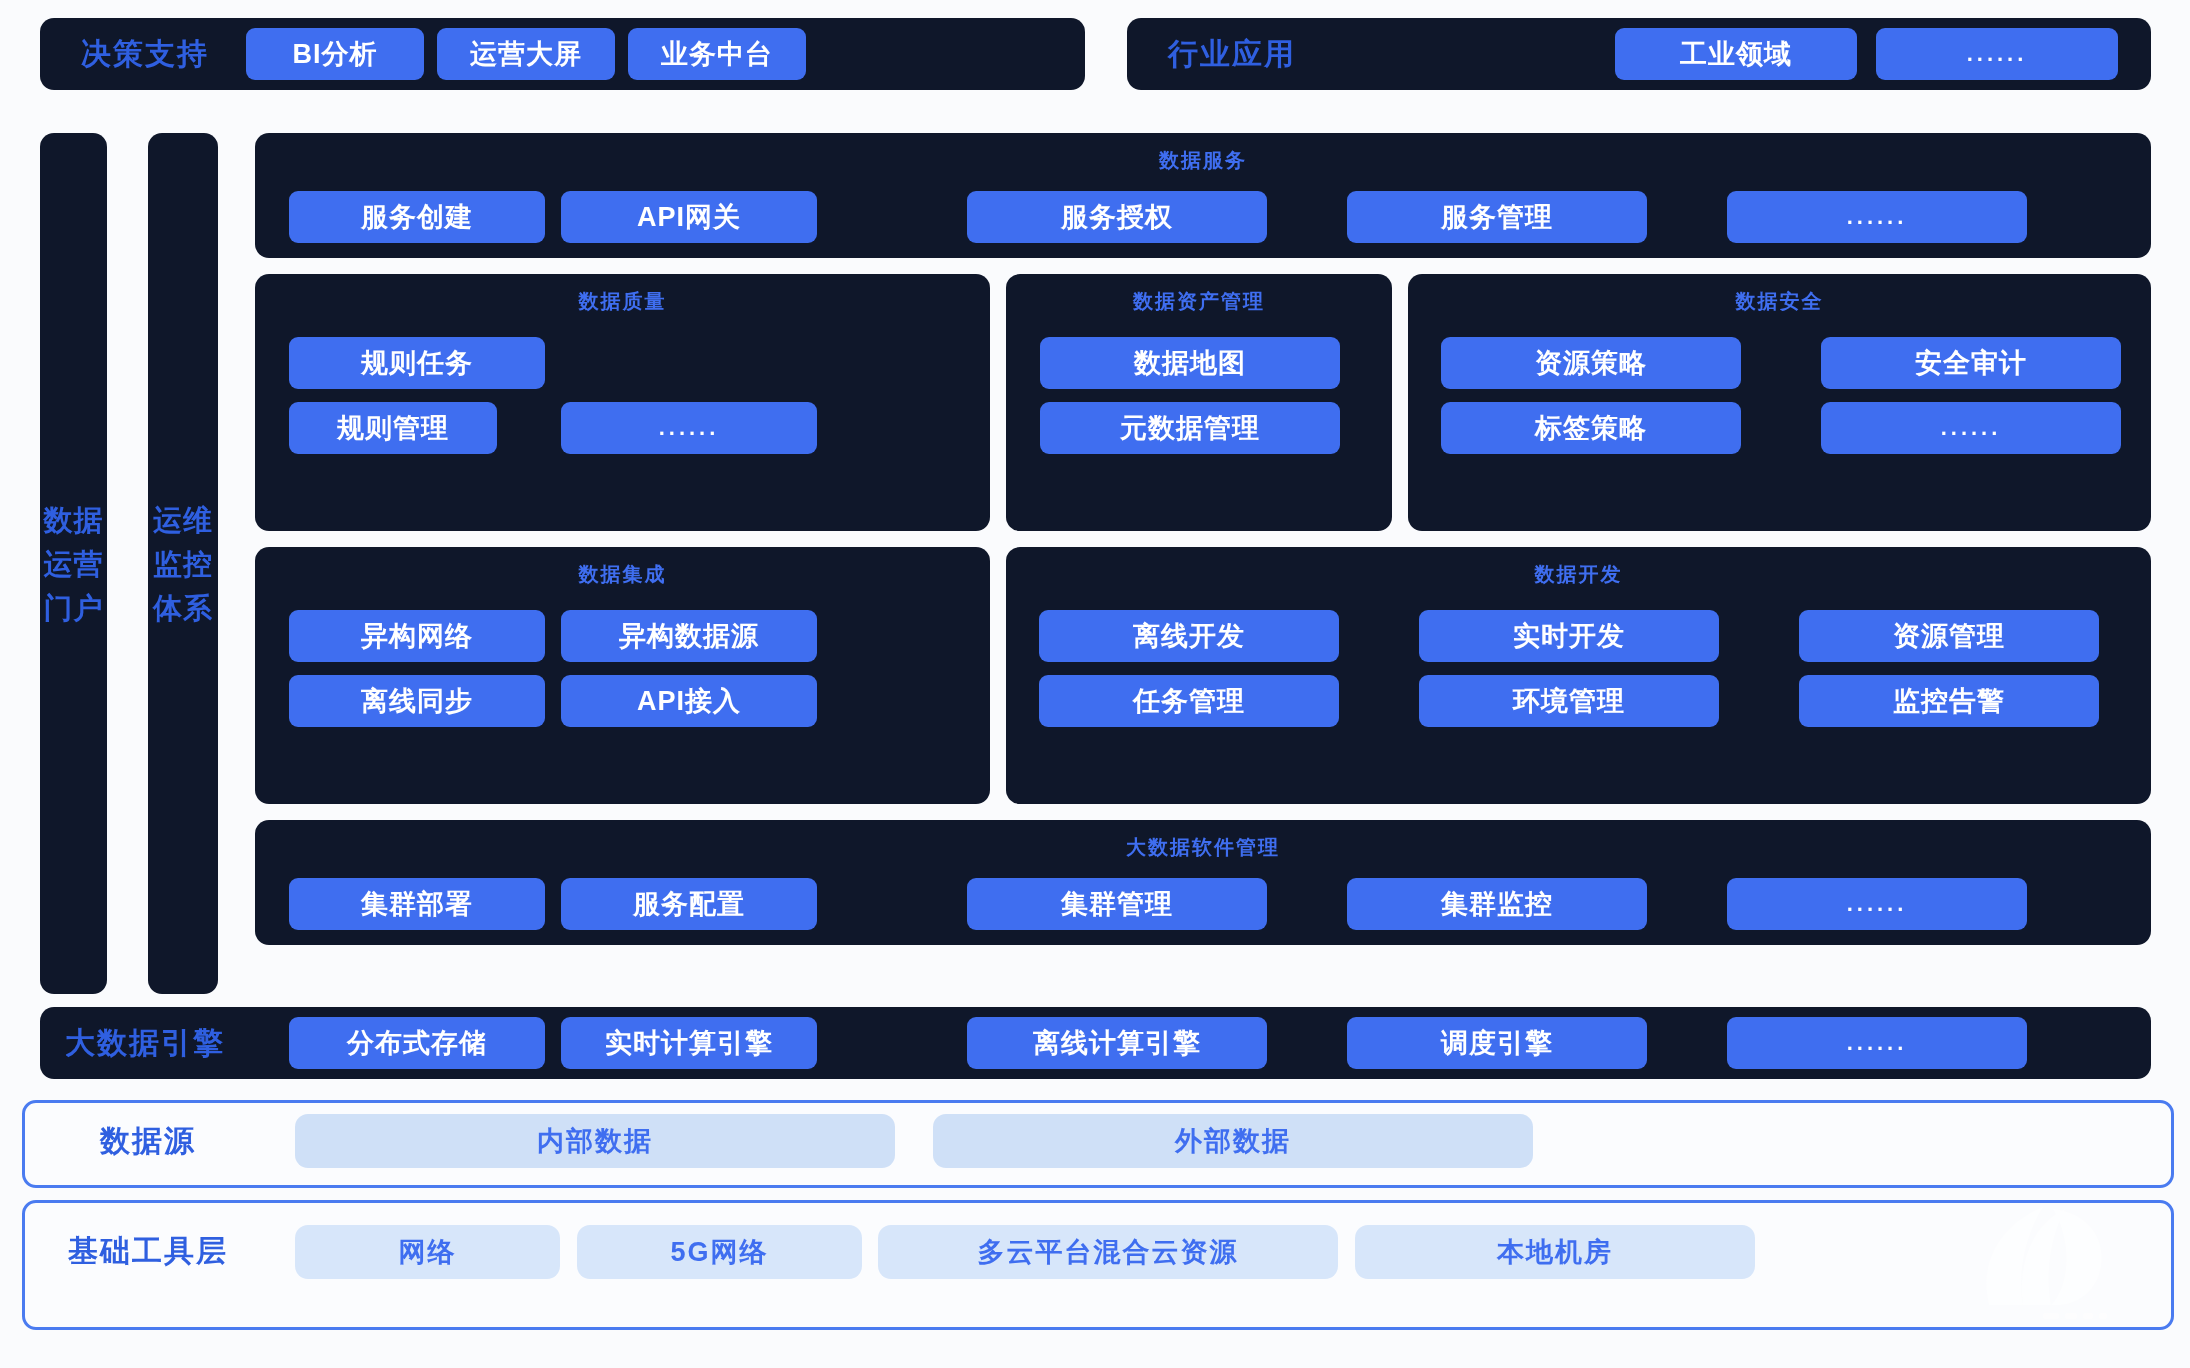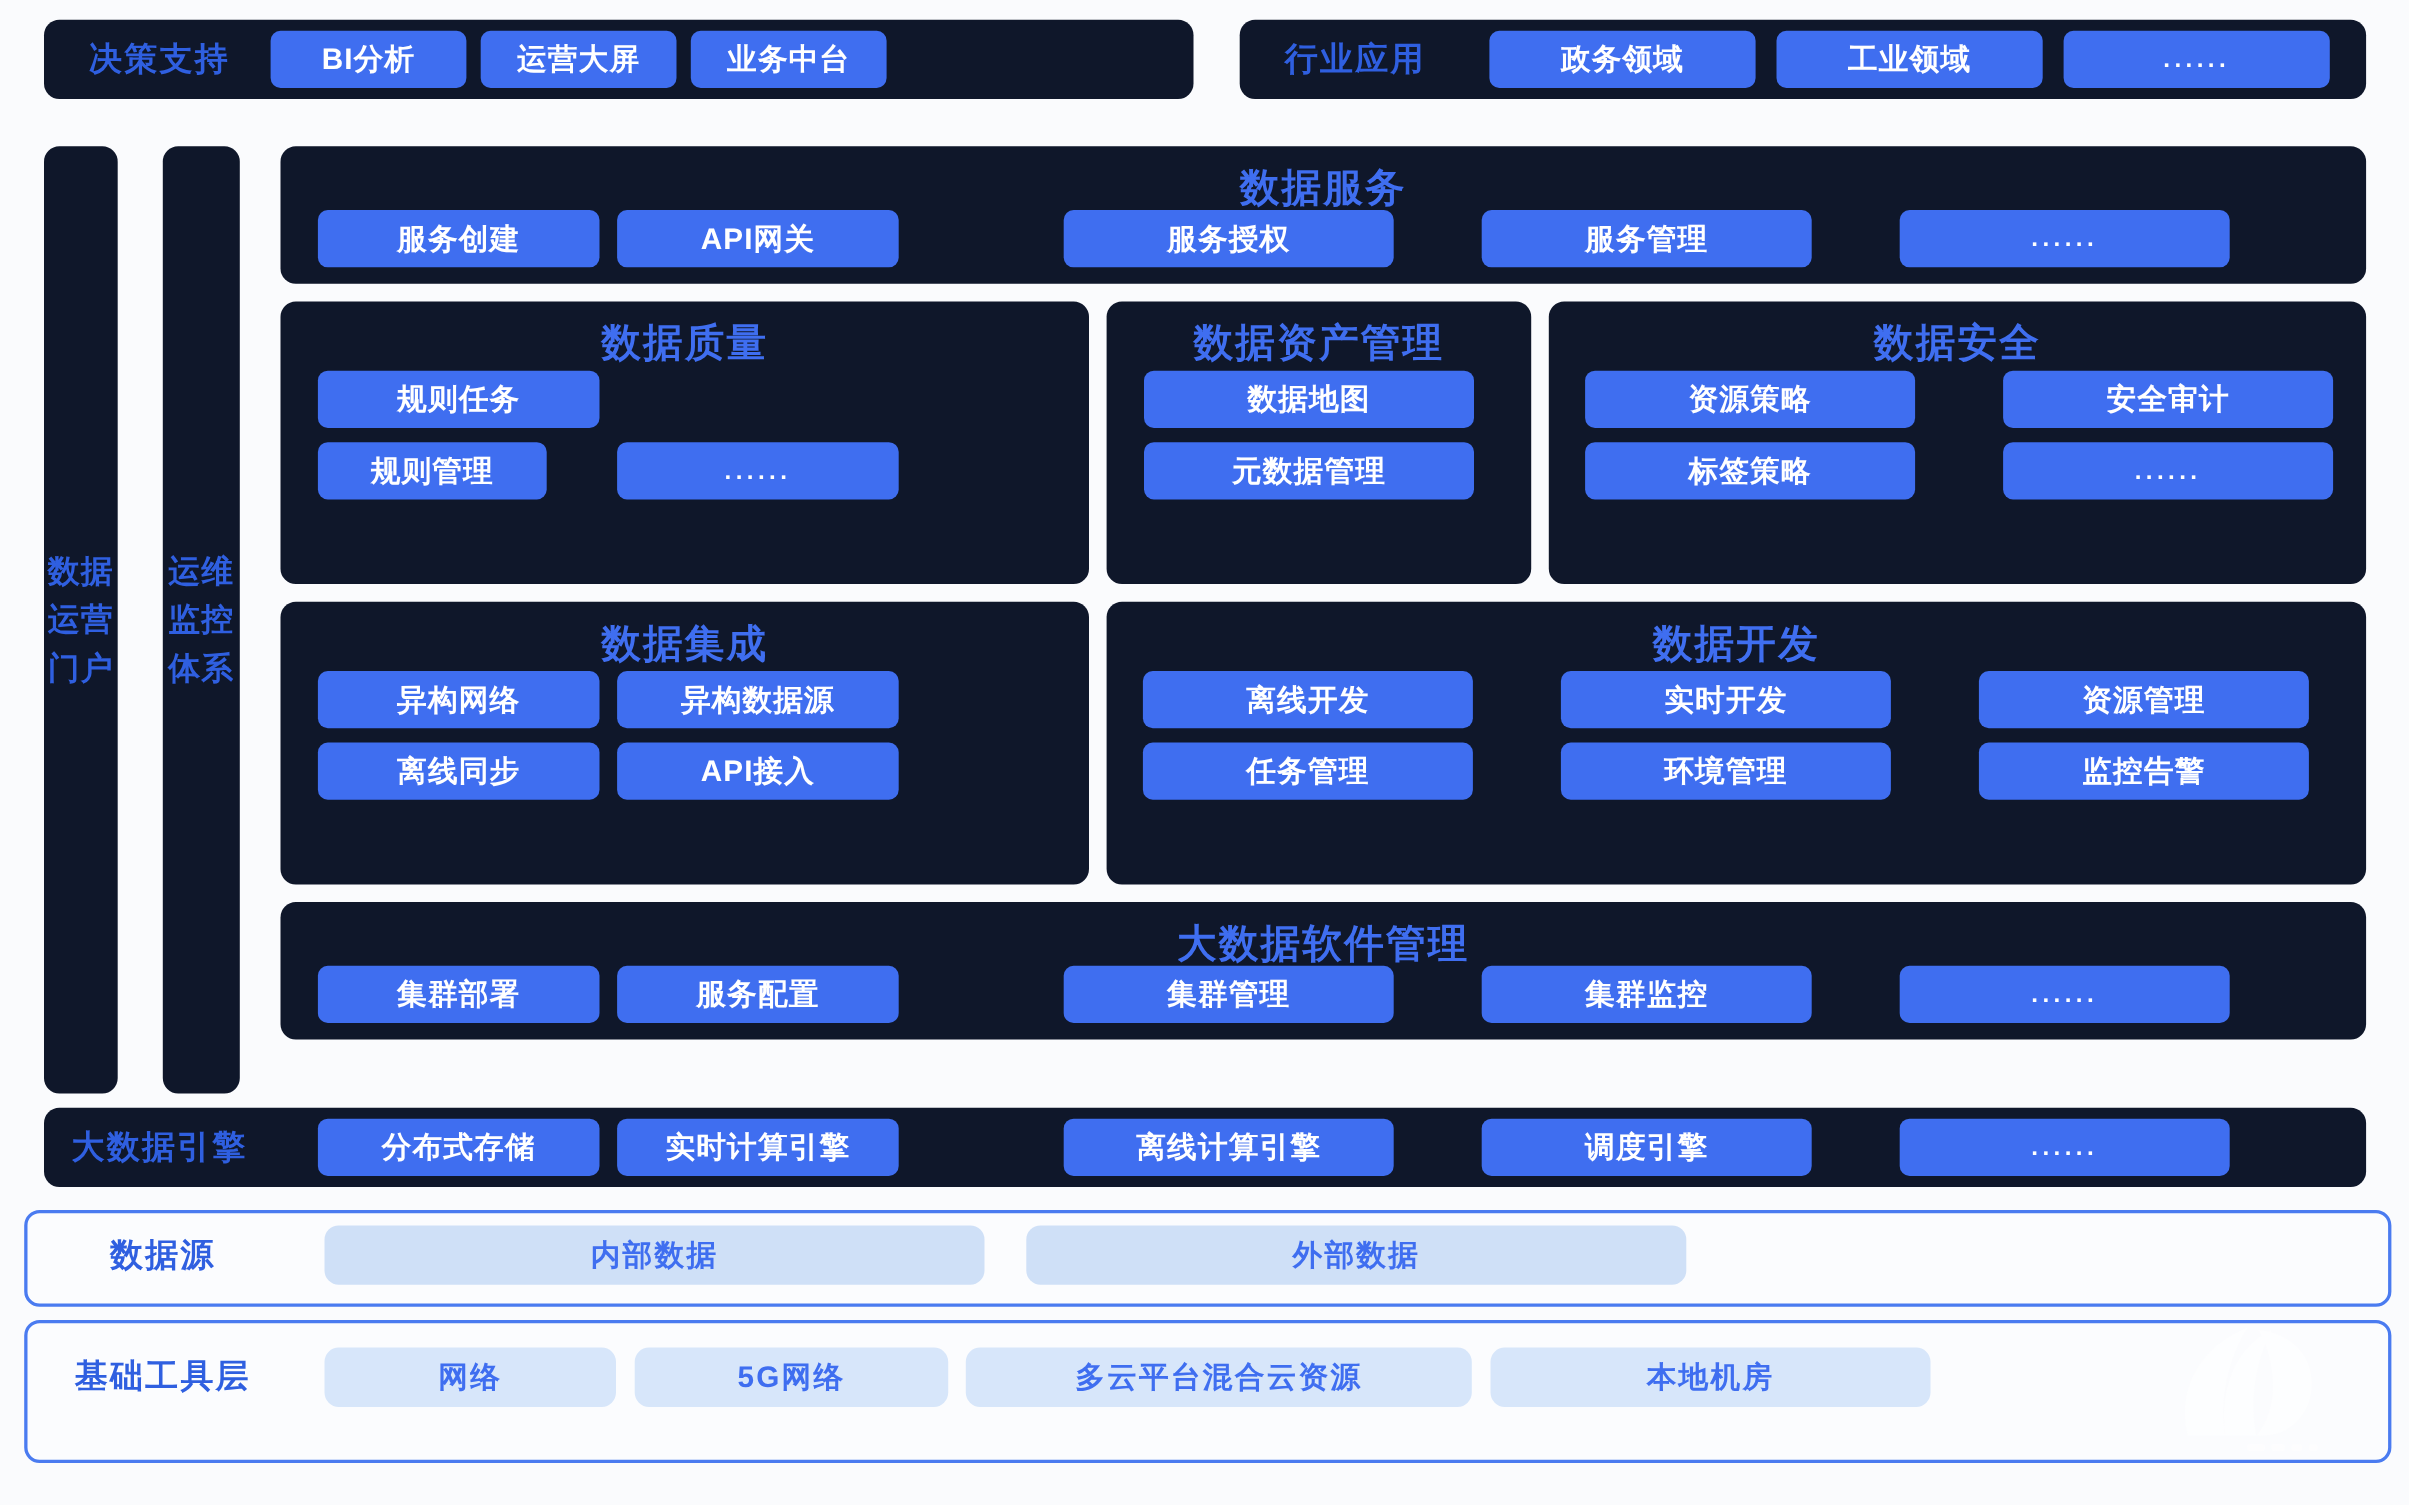--- a/index.html
+++ b/index.html
@@ -19,21 +19,21 @@
     display:flex;align-items:center;justify-content:center;
     font-size:27px;font-weight:700;letter-spacing:1px;
     white-space:nowrap;
   }
   .btn.ell{letter-spacing:4px;font-size:22px;}
   .lbl{
     color:#2f5fe0;font-weight:700;font-size:30px;letter-spacing:2px;
     display:flex;align-items:center;justify-content:center;white-space:nowrap;
   }
   .grouptitle{
-    color:#3f6ef0;font-weight:700;font-size:36px;letter-spacing:2px;
+    color:#3f6ef0;font-weight:700;font-size:20px;letter-spacing:2px;
     text-align:center;white-space:nowrap;
   }
   .softbox{
     background:#cfe0f7;border-radius:13px;color:#3f6ef0;
     display:flex;align-items:center;justify-content:center;
     font-size:27px;font-weight:700;letter-spacing:2px;white-space:nowrap;
   }
   .softbox.pale{background:#d7e6fa;}
 
   
@@ -108,21 +108,20 @@
 
     <div id="panel-decision" class="panel">
       <div class="toprow-label lbl" style="left:0;">决策支持</div>
       <div class="btn top-btn" style="left:206px;width:178px;">BI分析</div>
       <div class="btn top-btn" style="left:397px;width:178px;">运营大屏</div>
       <div class="btn top-btn" style="left:588px;width:178px;">业务中台</div>
     </div>
 
     <div id="panel-industry" class="panel">
       <div class="toprow-label lbl" style="left:0;">行业应用</div>
-      <div class="btn top-btn" style="left:227px;width:242px;">政务领域</div>
       <div class="btn top-btn" style="left:488px;width:242px;">工业领域</div>
       <div class="btn top-btn ell" style="left:749px;width:242px;">......</div>
     </div>
   </div>
 
   <div id="side-portal" class="panel">
     <div class="side-label">
       <div>数据</div>
       <div>运营</div>
       <div>门户</div>

